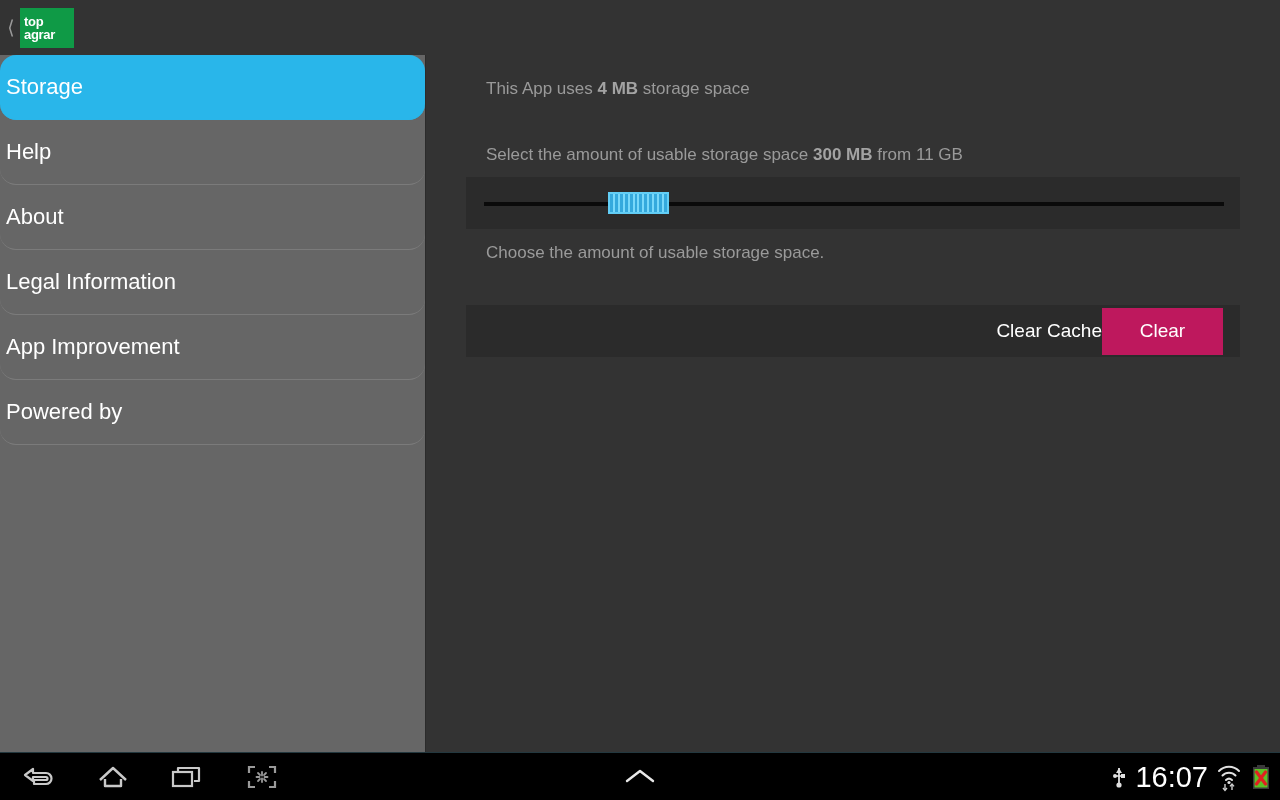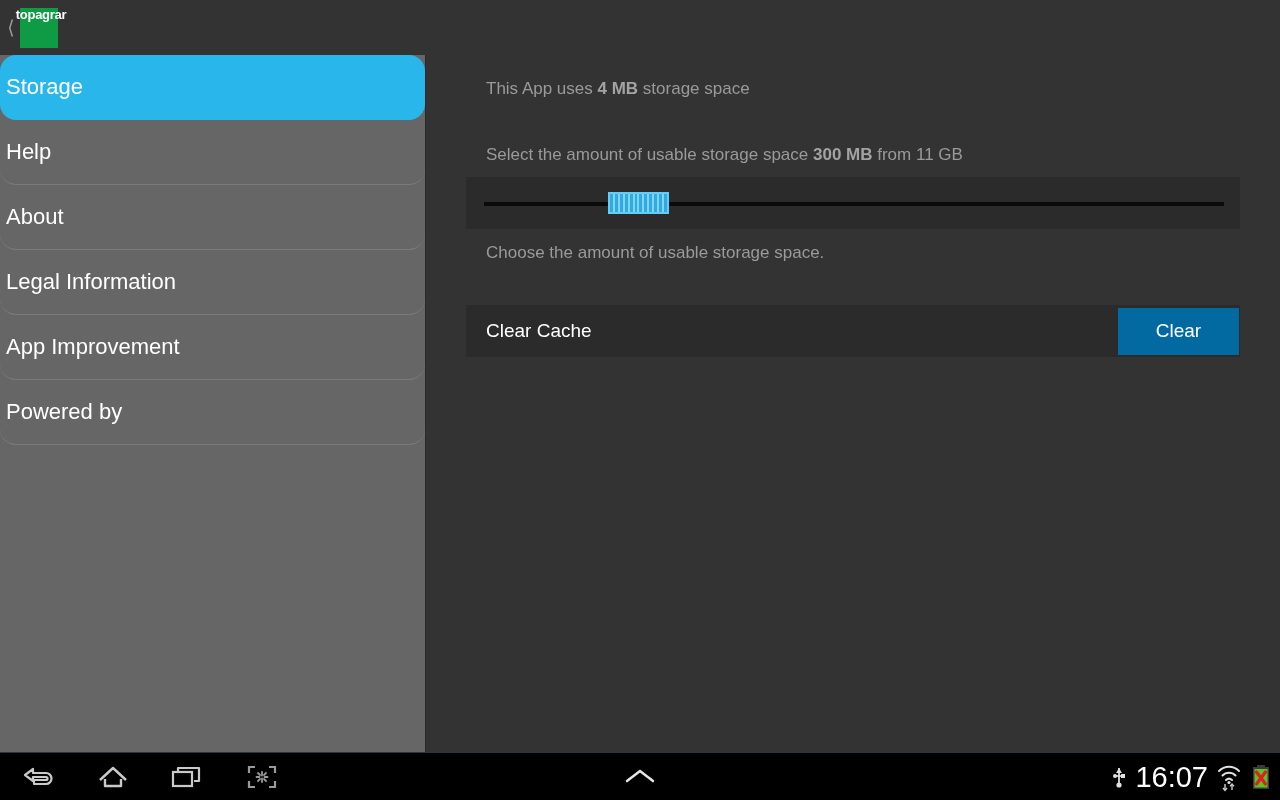--- a/index.html
+++ b/index.html
@@ -16,22 +16,22 @@
     position: absolute; left: 0; top: 0; width: 1280px; height: 55px;
     background: #333333;
     display: flex; align-items: center;
   }
   #back-chevron {
     width: 18px; margin-left: 2px;
     color: #9a9a9a; font-size: 19px; line-height: 1;
     text-align: center; user-select: none;
   }
   #app-logo {
-    width: 38px; height: 40px; background: #0f9a46;
-    display: flex; flex-direction: row; justify-content: center;
+    width: 54px; height: 40px; background: #0f9a46;
+    display: flex; flex-direction: column; justify-content: center;
     padding-left: 4px;
   }
   #app-logo .l1, #app-logo .l2 {
     color: #ffffff; font-weight: bold; font-size: 13px;
     line-height: 13px; letter-spacing: -0.3px;
   }
 
   
   #sidebar {
     position: absolute; left: 0; top: 55px; width: 426px; height: 697px;
@@ -86,28 +86,28 @@
 
   #slider-hint { position: absolute; left: 59px; top: 188px; }
 
   
   #clear-card {
     position: absolute; left: 39px; top: 250px;
     width: 774px; height: 52px; background: #2b2b2b;
     display: flex; align-items: center;
   }
   #clear-cache-label {
-    color: #ffffff; font-size: 19px; margin-left: 20px; flex: 1;
+    color: #ffffff; font-size: 19px; margin-left: 20px; flex: 1; text-align: right;
   }
   #clear-button {
-    width: 121px; height: 47px; background: #0369a1;
+    width: 121px; height: 47px; background: #be185d;
     color: #ffffff; font-size: 19px;
     display: flex; align-items: center; justify-content: center;
     border: none; font-family: inherit; cursor: pointer;
-    margin-right: 1px;
+    margin-right: 17px;
   }
   #clear-hint { position: absolute; left: 59px; top: 312px; }
 
   
   #navbar {
     position: absolute; left: 0; top: 752px; width: 1280px; height: 56px;
     background: #000000; border-top: 1px solid #23383f;
   }
   .nav-icon { position: absolute; top: 0; height: 48px; display: flex; align-items: center; justify-content: center; }
   #nav-back { left: 10px; width: 58px; }

